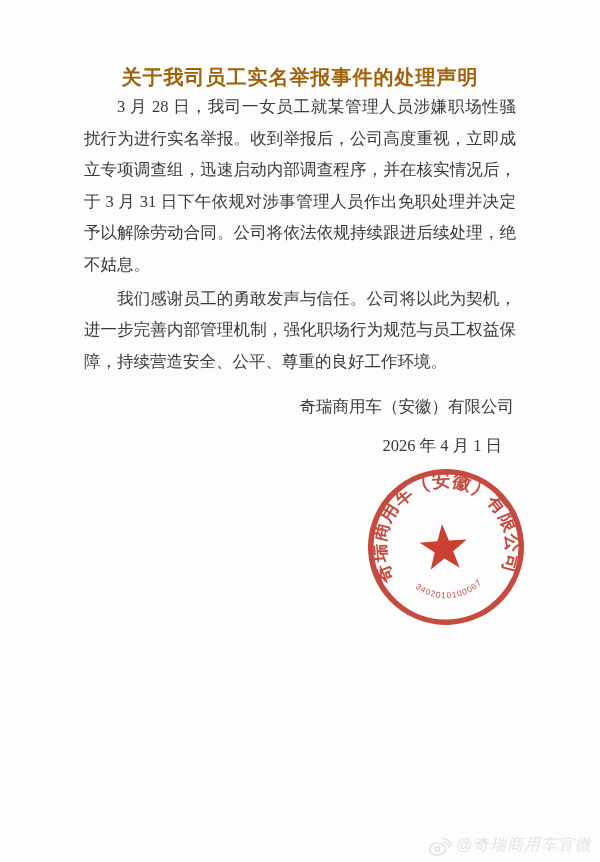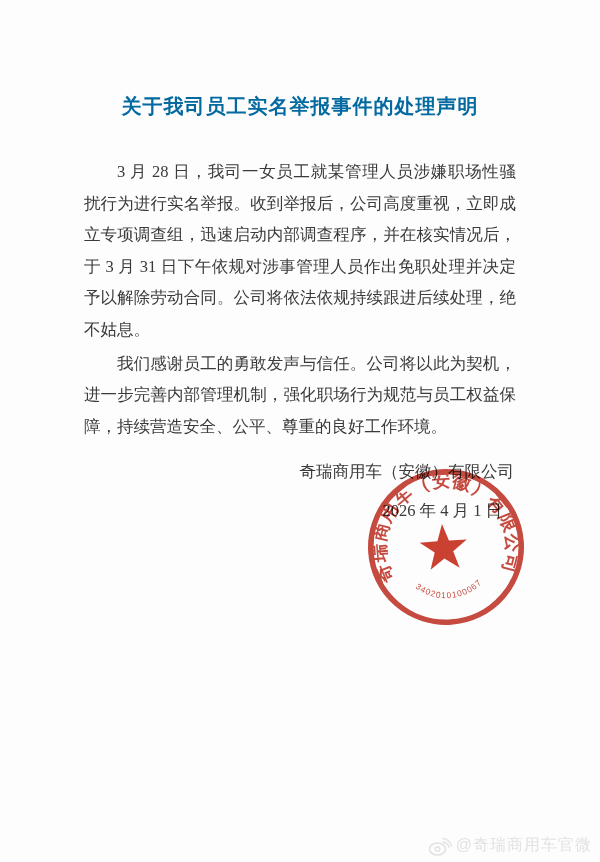--- a/index.html
+++ b/index.html
@@ -14,29 +14,28 @@
     margin:0 auto;
     background:#fdfdfd;
     overflow:hidden;
     color:#383838;
   }
   .content{
     padding:0 84px;
   }
   .doc-title{
     margin:0;
-    padding-top:93px;
+    padding-top:64px;
     text-align:center;
     font-size:20px;
     font-weight:bold;
     letter-spacing:1px;
-    color:#0369a1;
+    color:#a16207;
   }
   .doc-body{
-    margin-top:36px;
   }
   .doc-body p{
     margin:0 0 2px 0;
     font-size:16.5px;
     line-height:31.6px;
     text-align:justify;
     text-justify:inter-ideograph;
     text-indent:2em;
     color:#3a3a3a;
   }
@@ -74,20 +73,21 @@
     right:8px;
     bottom:6px;
     display:flex;
     align-items:center;
     gap:4px;
     color:#e2e2e2;
     font-size:16px;
     font-family:"Liberation Sans","DejaVu Sans",sans-serif;
     letter-spacing:1px;
     user-select:none;
+    font-style:italic;
   }
   .watermark svg{display:block;}
 </style>
 </head>
 <body>
 
 <div class="page">
 
   <div class="content">
 

